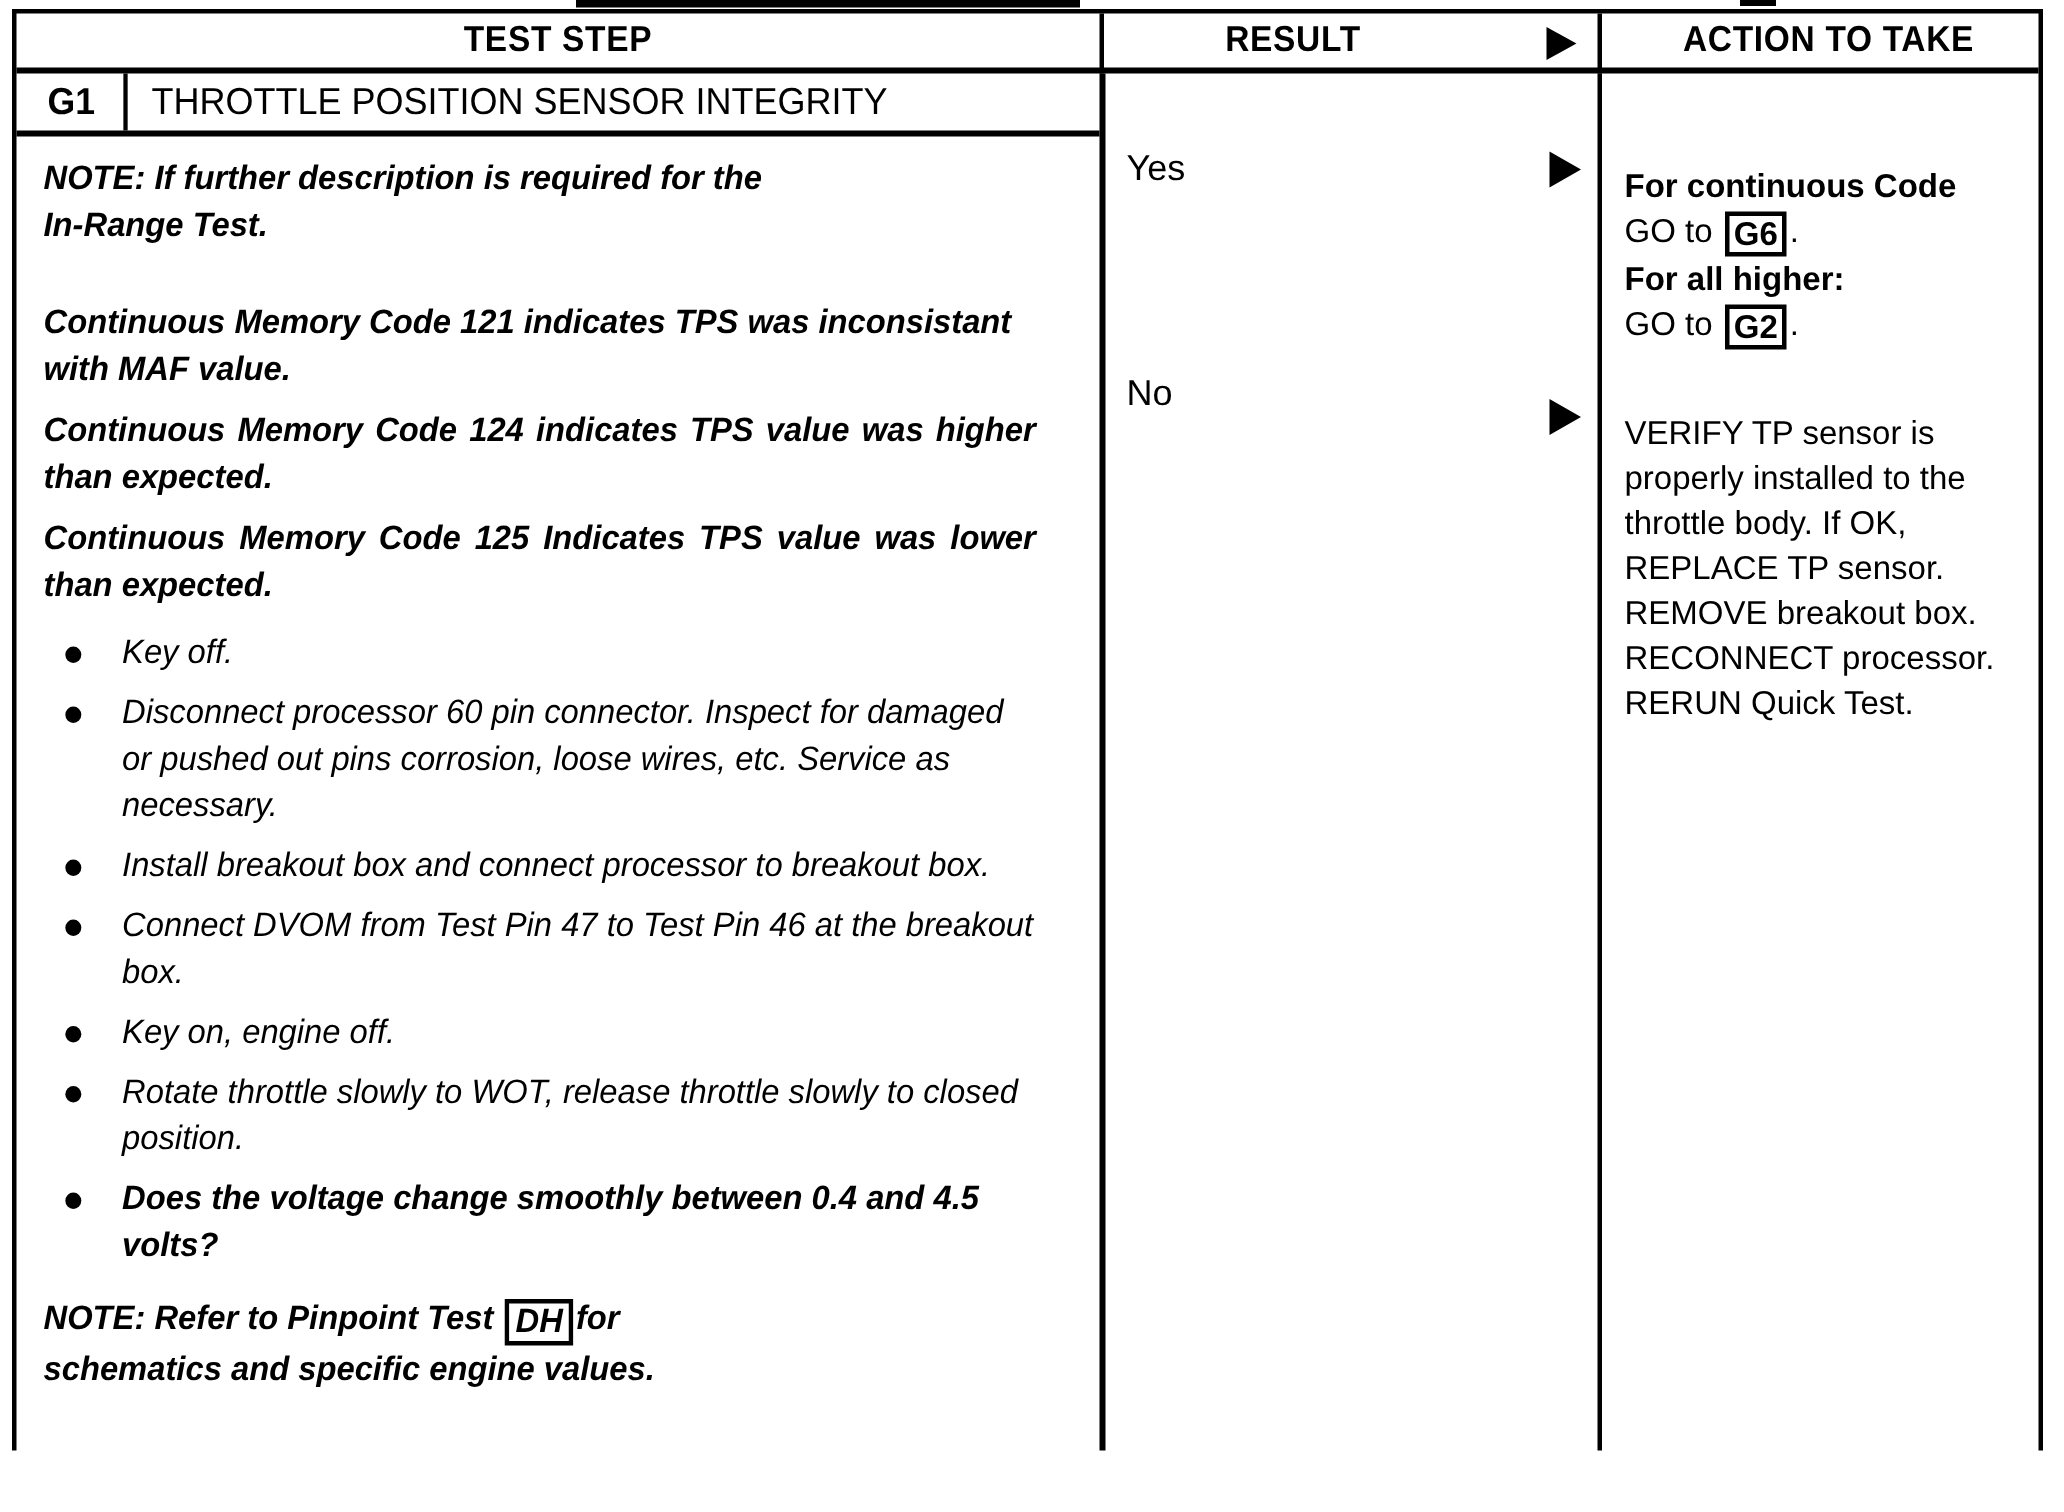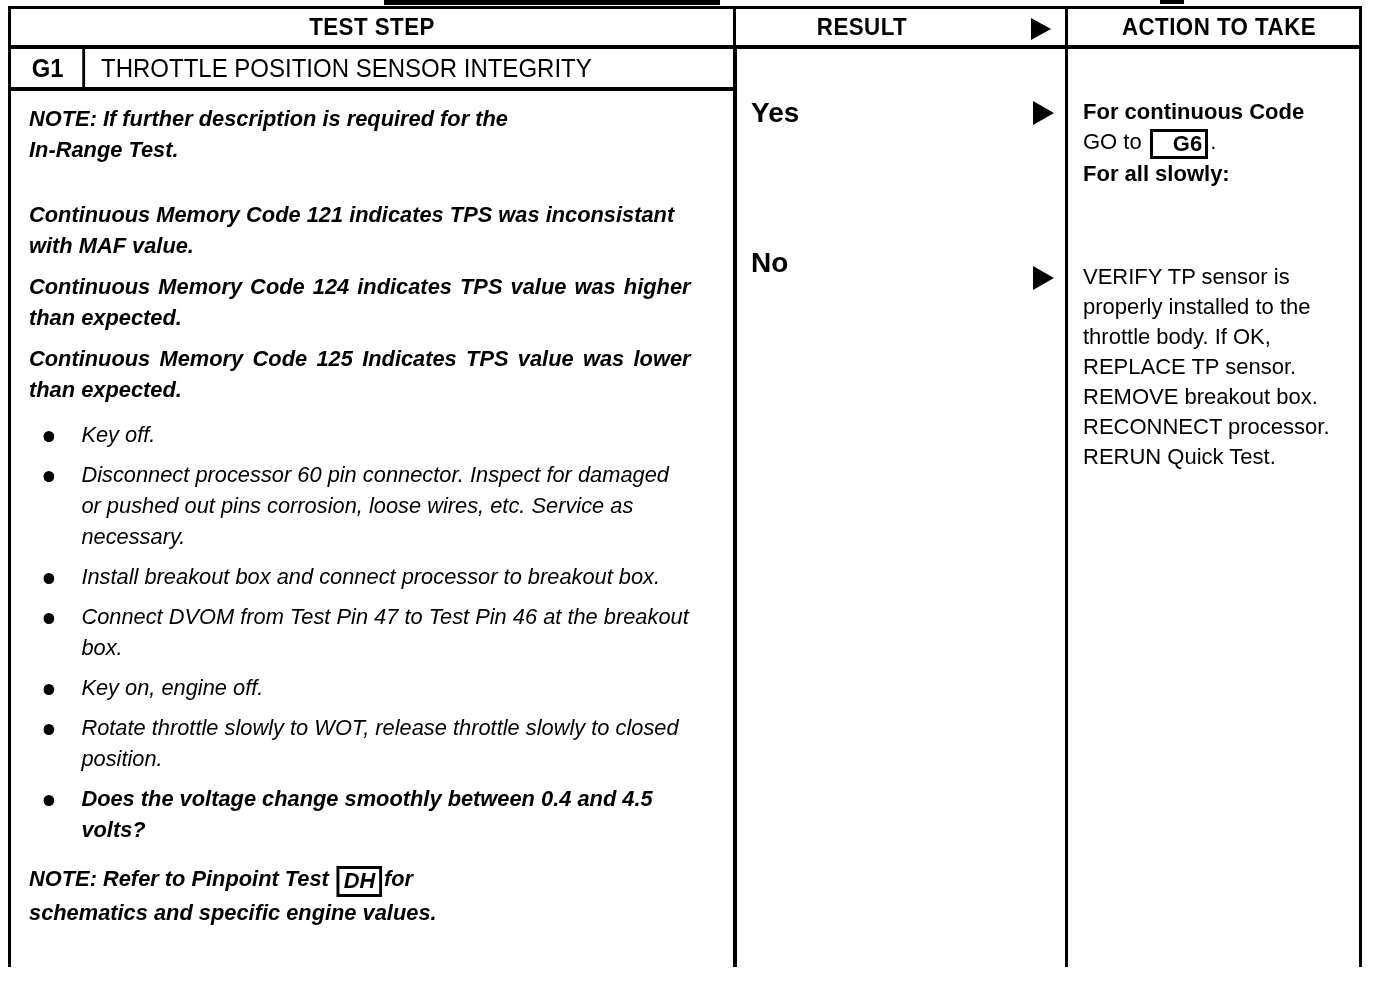--- a/index.html
+++ b/index.html
@@ -196,37 +196,36 @@
     display: inline-block;
     border: 3px solid #000;
     padding: 0px 4px 1px 4px;
     font-weight: bold;
     line-height: 1.05;
     margin: 0 2px;
     vertical-align: -2px;
   }
   .boxref.sm {
     border-width: 3px;
-    padding: 0 3px 1px 20px;
+    padding: 0 3px 1px 3px;
   }
 
   
   .result-col {
     position: absolute;
     left: 726px;
     top: 40px;
     width: 328px;
     bottom: 0;
   }
   .result-item {
     position: absolute;
     left: 14px;
-    font-size: 28px;
+    font-size: 24px;
     line-height: 28px;
-    font-weight: bold;
   }
   .result-arrow {
     position: absolute;
     width: 0; height: 0;
     border-left: 21px solid #000;
     border-top: 12px solid transparent;
     border-bottom: 12px solid transparent;
   }
 
   
@@ -236,20 +235,21 @@
     top: 40px;
     width: 296px;
     bottom: 0;
   }
   .action-block {
     position: absolute;
     left: 14px;
     width: 266px;
     font-size: 22px;
     line-height: 30px;
+    margin-top: 12px;
   }
   .action-block .b { font-weight: bold; }
   .action-line { white-space: nowrap; }
 
   
   .artifact { position: absolute; background: #000; }
 </style>
 </head>
 <body>
 
@@ -327,21 +327,25 @@
     </div>
 
     <div class="action-col">
 
       <div class="action-block" style="top:48px;">
         <div class="action-line b">For continuous Code</div>
         <div class="action-line">
           <span>GO to</span>
           <span class="boxref sm">G6</span><span>.</span>
         </div>
-        <div class="action-line b">For all slowly:</div>
+        <div class="action-line b">For all higher:</div>
+        <div class="action-line">
+          <span>GO to</span>
+          <span class="boxref sm">G2</span><span>.</span>
+        </div>
       </div>
 
       <div class="action-block" style="top:213px;">VERIFY TP sensor is properly installed to the throttle body. If OK, REPLACE TP sensor. REMOVE breakout box. RECONNECT processor. RERUN Quick Test.</div>
 
     </div>
 
   </div>
 </div>
 
 </body></html>

